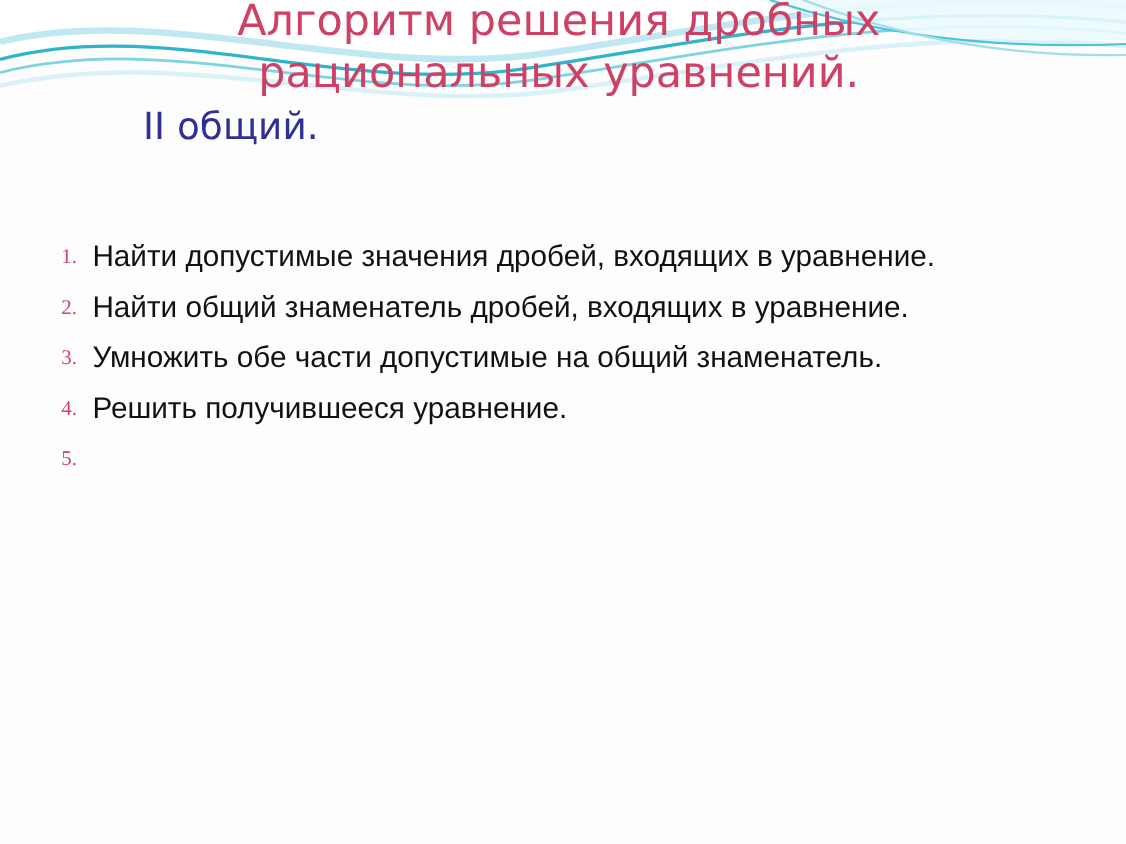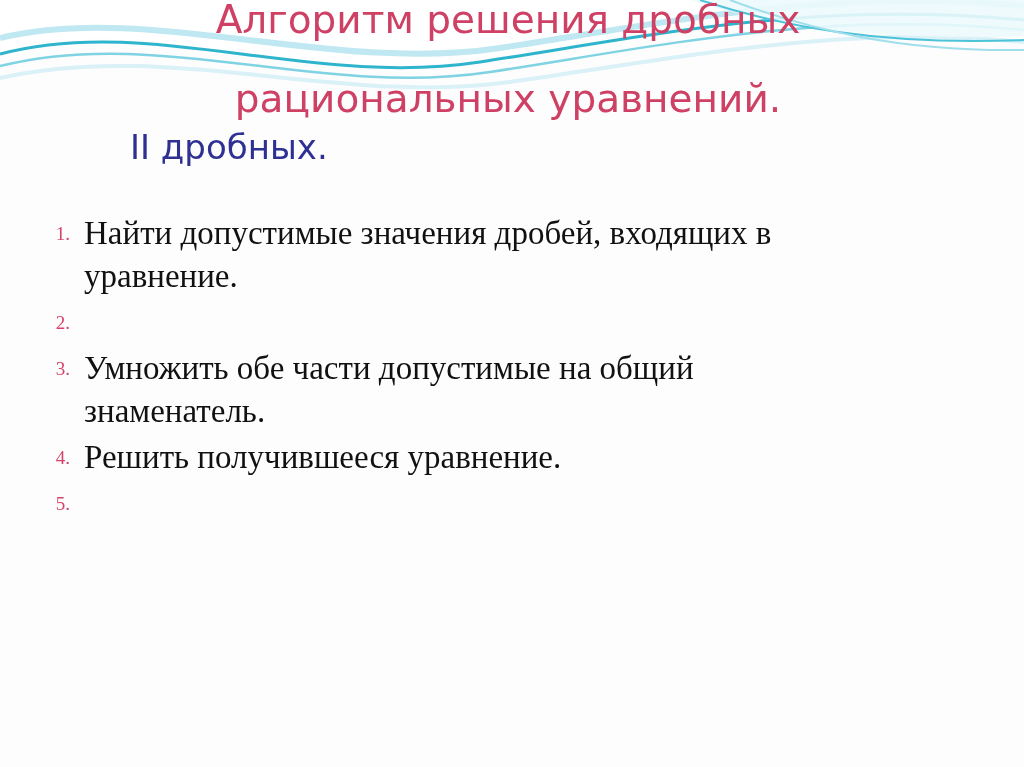--- a/index.html
+++ b/index.html
@@ -46,21 +46,21 @@
   }
   .title-line {
     font-family: "DejaVu Sans", sans-serif;
     color: #d4436a;
     font-size: 39px;
     line-height: 47px;
     font-weight: 400;
     letter-spacing: 0px;
   }
   .title-line.l1 { color: #cf4065; }
-  .title-line.l2 { color: #cf4065; margin-top: 32px; }
+  .title-line.l2 { color: #cf4065; }
   .subtitle-line {
     font-family: "DejaVu Sans", sans-serif;
     color: #2e3192;
     font-size: 34px;
     line-height: 46px;
     text-align: left;
     padding-left: 72px;
     margin-top: 2px;
   }
 
@@ -82,22 +82,22 @@
     text-align: right;
     padding-right: 14px;
     color: #d4436a;
     font-family: "Liberation Serif", serif;
     font-size: 19px;
     line-height: 43px;
   }
   .text {
     flex: 1 1 auto;
     color: #111111;
-    font-family: Liberation Serif, serif;
-    font-size: 33px;
+    font-family: Liberation Sans, sans-serif;
+    font-size: 27px;
     line-height: 43px;
     max-width: 790px;
   }
 </style>
 </head>
 <body>
 
 <div class="slide">
 
   <div class="wave-band">
@@ -109,32 +109,33 @@
       <path d="M0,78 C170,40 340,106 510,82 C680,58 840,24 1024,42" fill="none" stroke="#d9f1f7" stroke-width="4"></path>
       <path d="M690,0 C760,22 860,42 1024,36 L1024,0 Z" fill="#ecf9fc" opacity="0.9"></path>
       <path d="M700,0 C780,26 880,46 1024,40" fill="none" stroke="#4cc3d9" stroke-width="2"></path>
       <path d="M730,0 C810,30 900,52 1024,50" fill="none" stroke="#9fdeea" stroke-width="2"></path>
     </svg>
   </div>
 
   <div class="title-block">
     <div class="title-line l1">Алгоритм решения дробных</div>
     <div class="title-line l2">рациональных уравнений.</div>
-    <div class="subtitle-line">II дробных.</div>
+    <div class="subtitle-line">II общий.</div>
   </div>
 
   <div class="list">
 
     <div class="item">
       <div class="num">1.</div>
       <div class="text">Найти допустимые значения дробей, входящих в уравнение.</div>
     </div>
 
     <div class="item">
       <div class="num">2.</div>
+      <div class="text">Найти общий знаменатель дробей, входящих в уравнение.</div>
     </div>
 
     <div class="item">
       <div class="num">3.</div>
       <div class="text">Умножить обе части допустимые на общий знаменатель.</div>
     </div>
 
     <div class="item">
       <div class="num">4.</div>
       <div class="text">Решить получившееся уравнение.</div>

